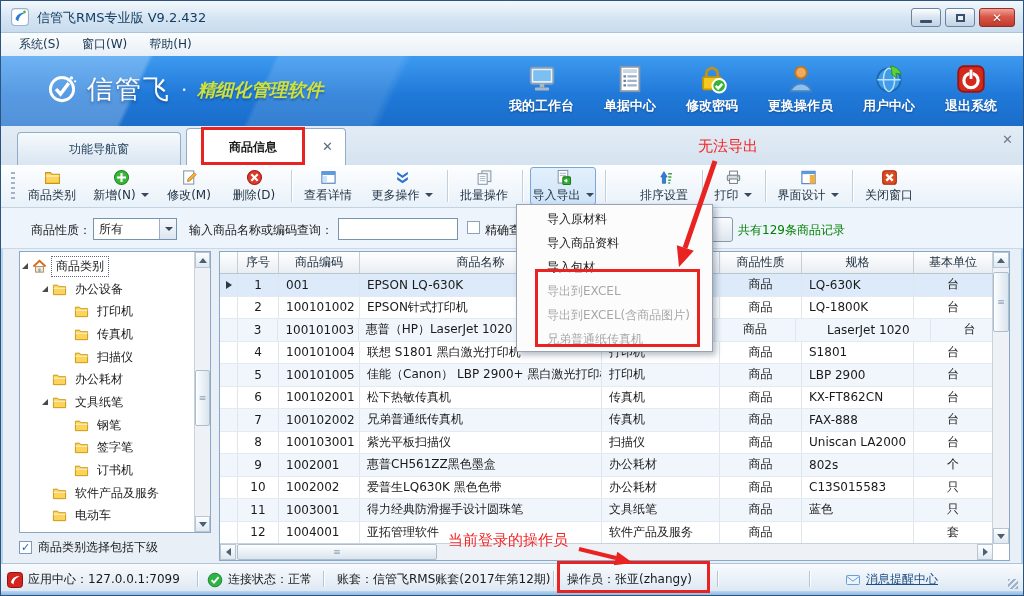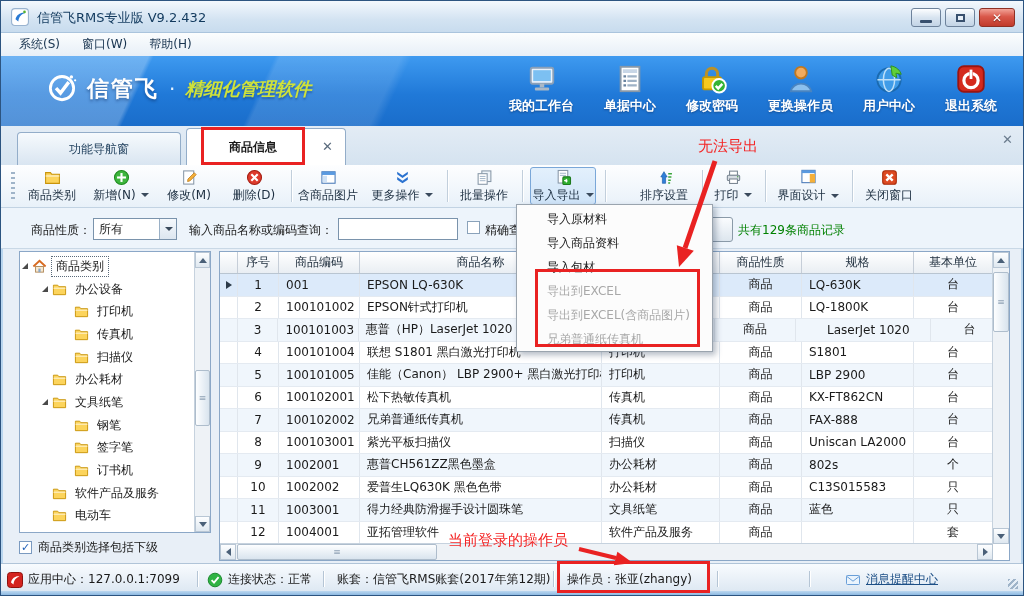--- a/index.html
+++ b/index.html
@@ -18,21 +18,21 @@
   .glyph-close { color:#fff; font-weight:bold; font-size:12px; line-height:1; text-shadow:0 1px 1px #7a251a; }
 
   
   #menubar { position:absolute; left:0; top:32px; width:100%; height:23px; background:linear-gradient(#fbfdfe,#e7eff7); display:flex; align-items:center; padding-left:18px; gap:22px; }
   .menu-item { color:#16324e; }
 
   
   #banner { position:absolute; left:0; top:55px; width:100%; height:70px; background:linear-gradient(180deg,#3e9af0,#2079d8 55%,#1a6dca); overflow:hidden; }
   #banner::before { content:""; position:absolute; inset:0; background:linear-gradient(115deg, rgba(255,255,255,.25) 0 14%, rgba(255,255,255,0) 14.5% 26%, rgba(255,255,255,.12) 26.5% 38%, rgba(255,255,255,0) 39%); }
   #brand { position:absolute; left:46px; top:16px; display:flex; align-items:center; gap:10px; }
-  #brand-name { color:#fff; font-size:22px; font-weight:bold; letter-spacing:2px; text-shadow:0 2px 3px rgba(10,40,90,.45); }
+  #brand-name { color:#fff; font-size:26px; font-weight:normal; letter-spacing:2px; text-shadow:0 2px 3px rgba(10,40,90,.45); }
   #brand-dot { color:#e8f4ff; font-size:20px; }
   #brand-slogan { color:#cfe23a; font-size:18px; font-weight:bold; font-style:italic; text-shadow:0 2px 2px rgba(10,40,90,.4); }
   #banner-actions { position:absolute; right:26px; top:8px; display:flex; gap:30px; }
   .baction { display:flex; flex-direction:column; align-items:center; gap:3px; }
   .baction .lbl { color:#fff; font-size:13px; font-weight:bold; text-shadow:0 1px 2px rgba(10,40,90,.5); white-space:nowrap; }
 
   
   #tabstrip { position:absolute; left:0; top:125px; width:100%; height:39px; background:linear-gradient(#e3ecf5,#d5e3f0); }
   .tab { position:absolute; border:1px solid #93adc9; border-bottom:none; border-radius:4px 4px 0 0; display:flex; align-items:center; justify-content:center; }
   #tab-0 { left:16px; top:6px; width:164px; height:33px; background:linear-gradient(#f6fafd,#d9e5f1); color:#23425f; }
@@ -300,21 +300,21 @@
       <span class="tbsep"></span>
       <div class="tb" style="width: 58px;">
         <span style="display: inline-flex; line-height: 0;">
           <svg width="17" height="17" viewBox="0 0 16 16">
             <rect x="1.8" y="2.6" width="12.4" height="10.8" fill="#fff" stroke="#4a7ab8"></rect>
             <rect x="1.8" y="2.6" width="12.4" height="3" fill="#5a9ae0"></rect>
             <rect x="2.6" y="6.4" width="4" height="6" fill="#cfe2f6"></rect>
           </svg>
         </span>
         <span class="lbl">
-          <span>含商品图片</span>
+          <span>查看详情</span>
         </span>
       </div>
       <div class="tb" style="width: 72px;">
         <span style="display: inline-flex; line-height: 0;">
           <svg width="17" height="17" viewBox="0 0 16 16">
             <polygon points="3,2.5 8,6 13,2.5 13,5 8,8.5 3,5" fill="#2a72d0"></polygon>
             <polygon points="3,7.5 8,11 13,7.5 13,10 8,13.5 3,10" fill="#2a72d0"></polygon>
           </svg>
         </span>
         <span class="lbl">
@@ -371,21 +371,21 @@
             <rect x="4.3" y="9.4" width="7.4" height="4.2" fill="#fff" stroke="#7a8692"></rect>
             <circle cx="12" cy="7.4" r="0.7" fill="#4a9a4a"></circle>
           </svg>
         </span>
         <span class="lbl">
           <span>打印</span>
           <span class="caret"></span>
         </span>
       </div>
       <span class="tbsep"></span>
-      <div class="tb" style="width: 70px; justify-content: space-between;">
+      <div class="tb" style="width: 70px;">
         <span style="display: inline-flex; line-height: 0;">
           <svg width="17" height="17" viewBox="0 0 16 16">
             <rect x="1.8" y="2.2" width="12.4" height="11.6" fill="#fff" stroke="#4a7ab8"></rect>
             <rect x="1.8" y="2.2" width="12.4" height="2.6" fill="#5a9ae0"></rect>
             <rect x="9.2" y="5.6" width="5" height="8.2" fill="#f5b03a"></rect>
           </svg>
         </span>
         <span class="lbl">
           <span>界面设计</span>
           <span class="caret"></span>

